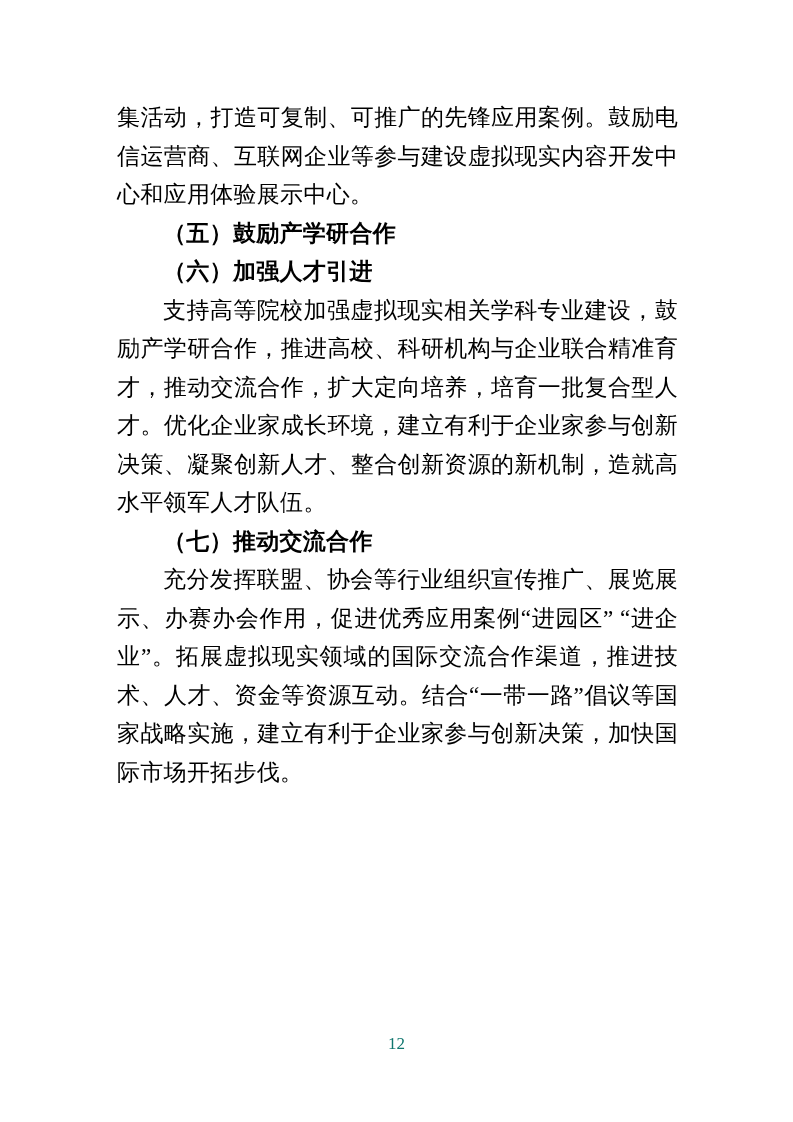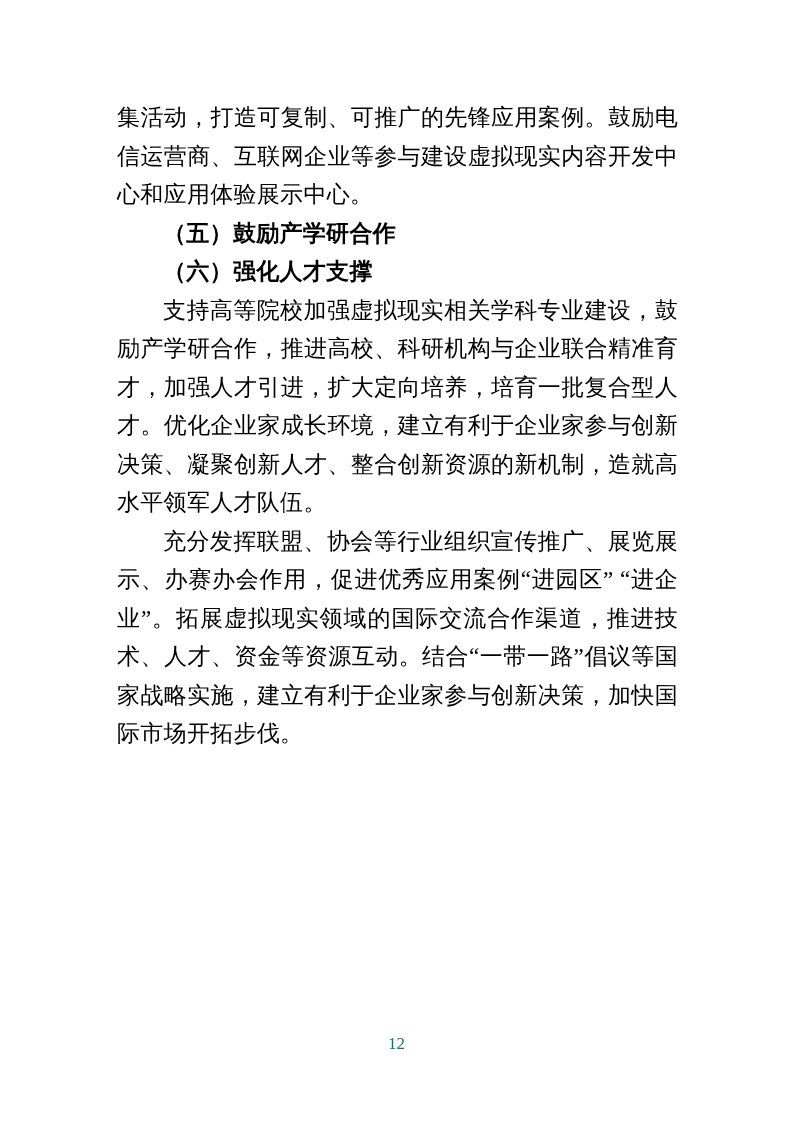--- a/index.html
+++ b/index.html
@@ -52,18 +52,19 @@
     color: #0f766e;
   }
 </style>
 </head>
 <body>
 
 <div class="page">
   <div class="content">
     <p class="para no-indent">集活动，打造可复制、可推广的先锋应用案例。鼓励电信运营商、互联网企业等参与建设虚拟现实内容开发中心和应用体验展示中心。</p>
     <p class="heading">（五）鼓励产学研合作</p>
-    <p class="heading">（六）强化人才支撑</p>
-    <p class="para">支持高等院校加强虚拟现实相关学科专业建设，鼓励产学研合作，推进高校、科研机构与企业联合精准育才，加强人才引进，扩大定向培养，培育一批复合型人才。优化企业家成长环境，建立有利于企业家参与创新决策、凝聚创新人才、整合创新资源的新机制，造就高水平领军人才队伍。</p>
+    <p class="heading">（六）加强人才引进</p>
+    <p class="para">支持高等院校加强虚拟现实相关学科专业建设，鼓励产学研合作，推进高校、科研机构与企业联合精准育才，推动交流合作，扩大定向培养，培育一批复合型人才。优化企业家成长环境，建立有利于企业家参与创新决策、凝聚创新人才、整合创新资源的新机制，造就高水平领军人才队伍。</p>
+    <p class="heading">（七）推动交流合作</p>
     <p class="para">充分发挥联盟、协会等行业组织宣传推广、展览展示、办赛办会作用，促进优秀应用案例“进园区” “进企业”。拓展虚拟现实领域的国际交流合作渠道，推进技术、人才、资金等资源互动。结合“一带一路”倡议等国家战略实施，建立有利于企业家参与创新决策，加快国际市场开拓步伐。</p>
   </div>
   <div class="footer">12</div>
 </div>
 
 </body></html>

